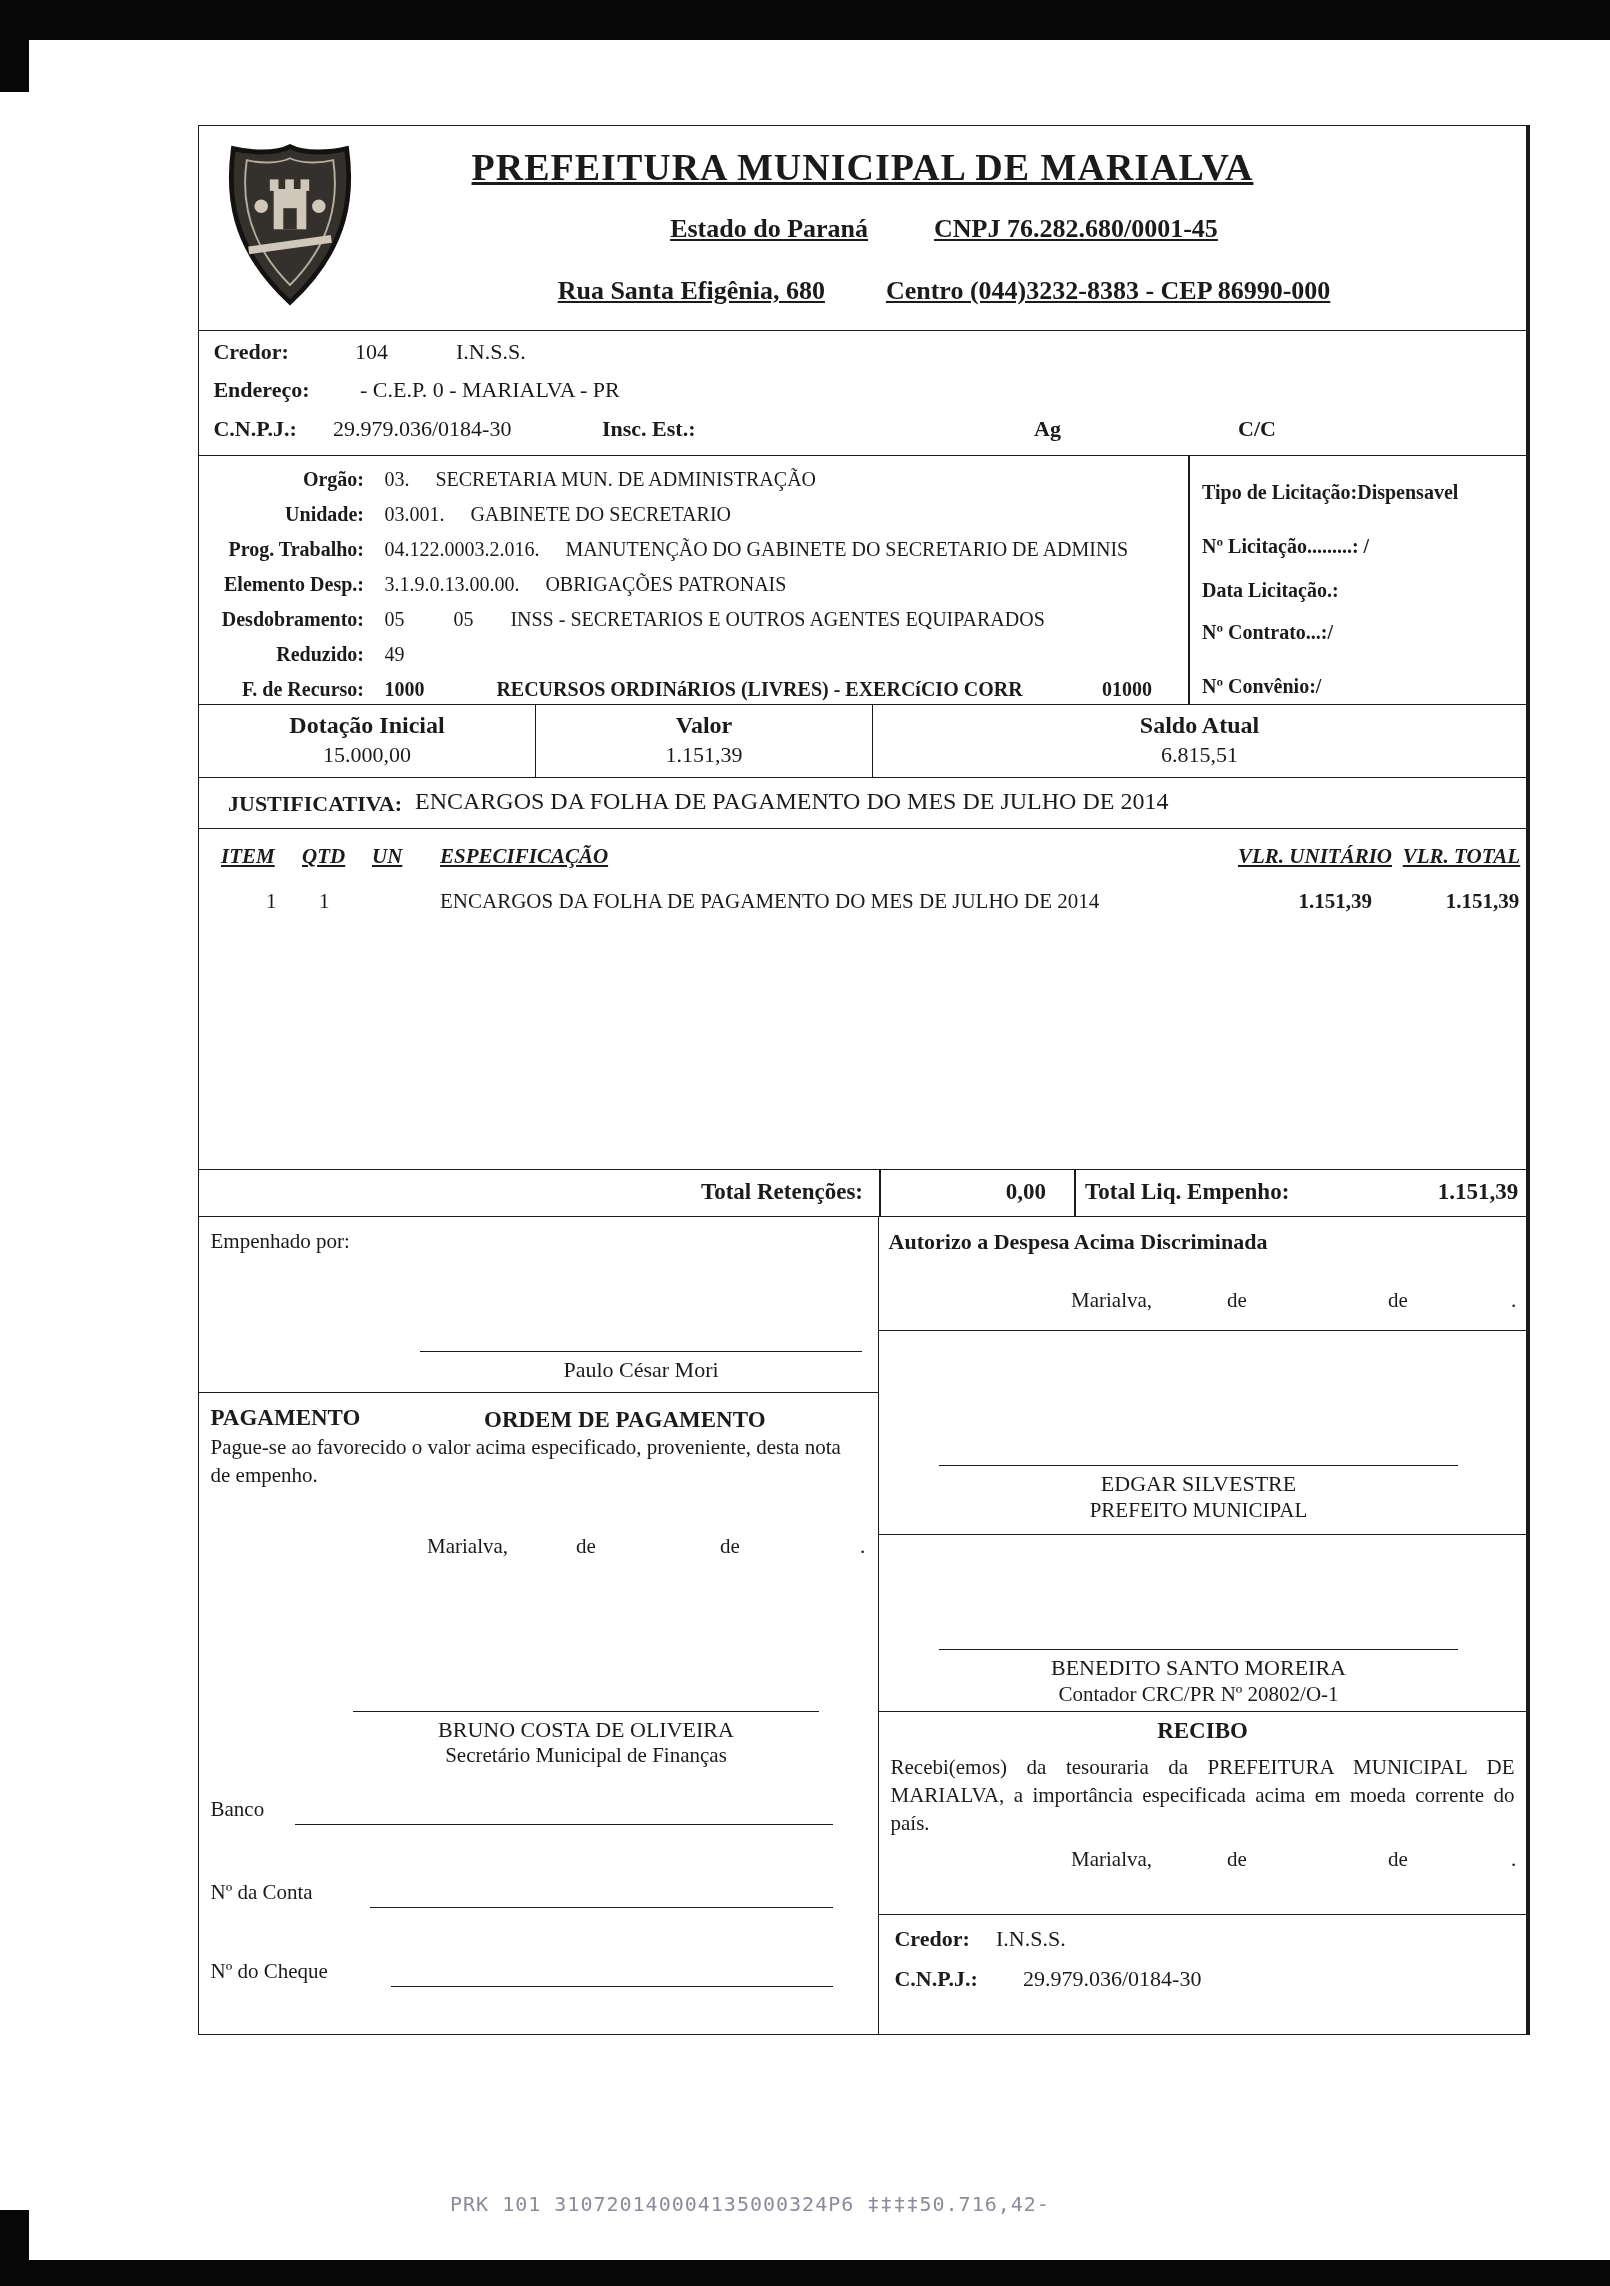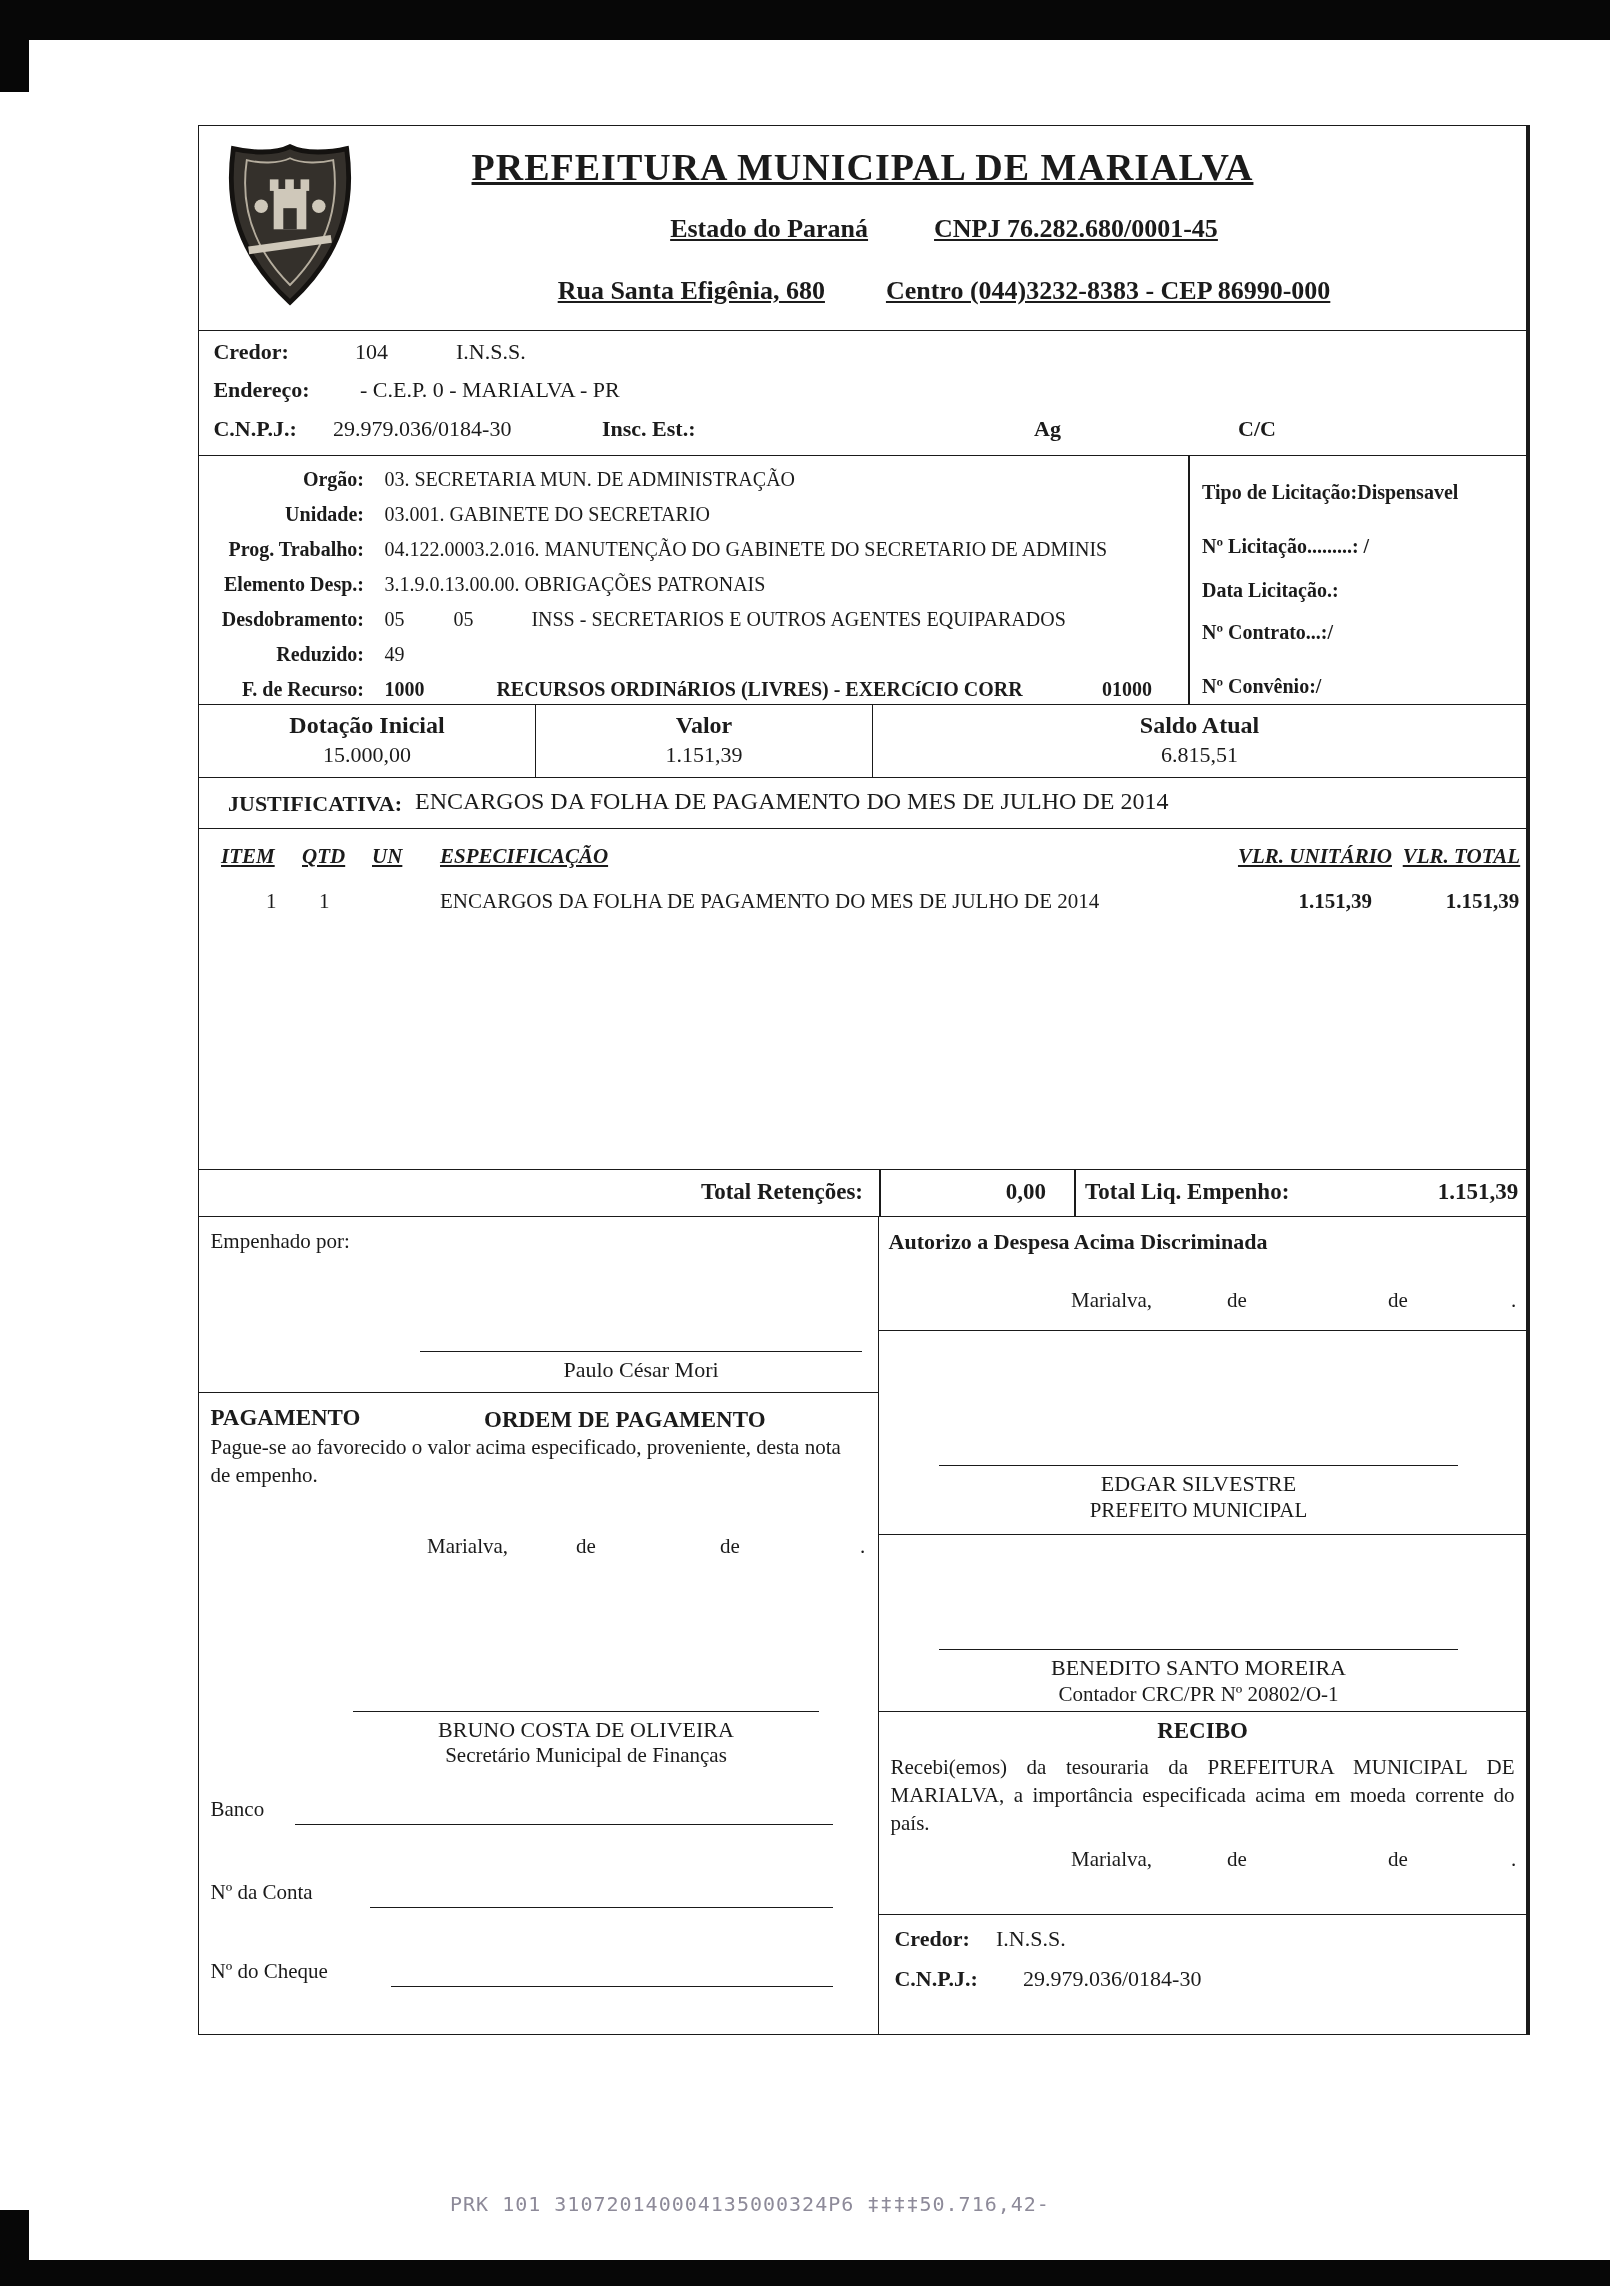--- a/index.html
+++ b/index.html
@@ -19,21 +19,21 @@
   .hline{position:absolute;border-top:1.9px solid #1a1a1a;height:0}
   .vline{position:absolute;width:1.9px;background:#1a1a1a}
   .amounts{display:flex}
   .acell{border-right:1.9px solid #1a1a1a;text-align:center;padding-top:6.7px;height:100%}
   .acell:last-child{border-right:none}
   .alab{font-weight:bold;font-size:24px}
   .aval{font-size:22px;margin-top:3.8px}
   .brow{height:35px;line-height:35px;white-space:nowrap;position:relative}
   .blab{display:inline-block;width:165px;text-align:right;font-weight:bold}
   .bcode{margin-left:15.4px}
-  .btxt{}
+  .btxt{margin-left:21px}
   .dotmatrix{position:absolute;font-family:"DejaVu Sans Mono",monospace;font-size:20px;
              color:#8d8a99;letter-spacing:1px;white-space:nowrap}
 </style>
 </head>
 <body>
 
 <div class="page">
 
   <div class="bar" style="left:0;top:0;width:1610px;height:40px"></div>
   <div class="bar" style="left:0;top:0;width:29px;height:92px"></div>
@@ -106,21 +106,21 @@
         </div>
         <div class="brow">
           <span class="blab">Elemento Desp.:</span>
           <span class="bcode">3.1.9.0.13.00.00.</span>
           <span class="btxt">OBRIGAÇÕES PATRONAIS</span>
         </div>
         <div class="brow">
           <span class="blab">Desdobramento:</span>
           <span class="bcode">05</span>
           <span style="margin-left:44px">05</span>
-          <span style="margin-left:53px">INSS - SECRETARIOS E OUTROS AGENTES EQUIPARADOS</span>
+          <span style="margin-left:32px">INSS - SECRETARIOS E OUTROS AGENTES EQUIPARADOS</span>
         </div>
         <div class="brow">
           <span class="blab">Reduzido:</span>
           <span class="bcode">49</span>
         </div>
         <div class="brow">
           <span class="blab">F. de Recurso:</span>
           <span class="bcode b">1000</span>
           <span class="btxt b" style="margin-left:67px">RECURSOS ORDINáRIOS (LIVRES) - EXERCíCIO CORR</span>
           <span class="abs b" style="left:903px;top:0">01000</span>

